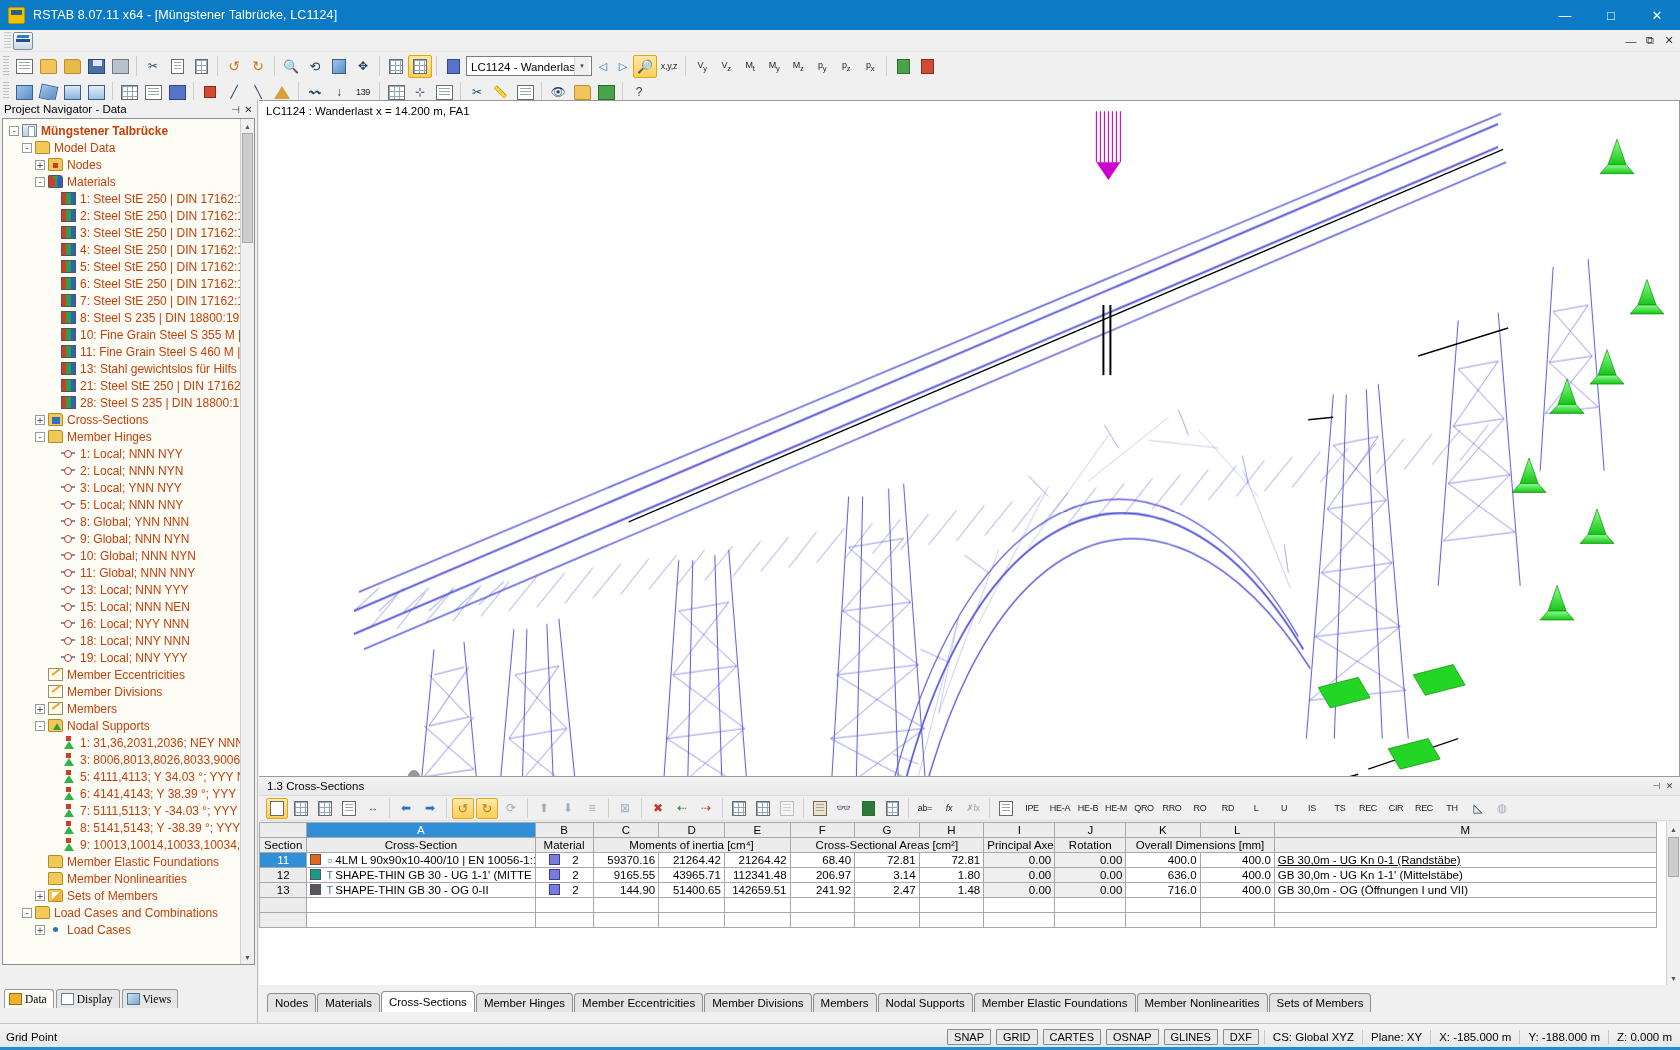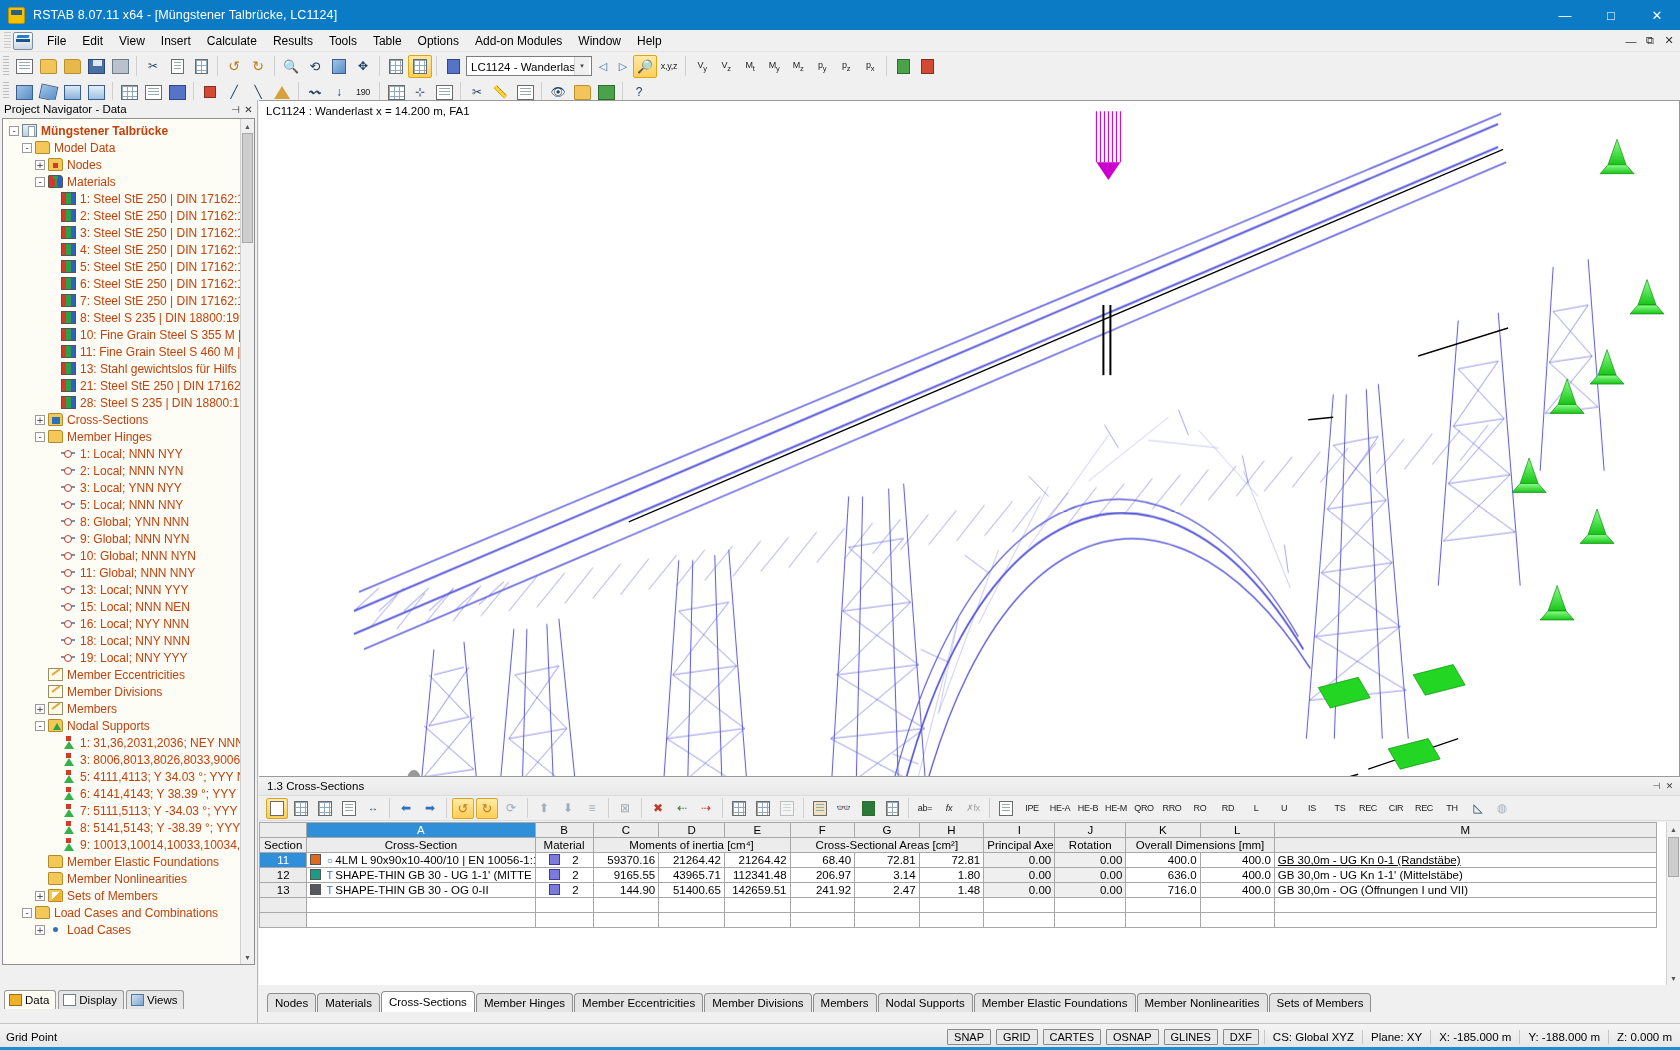--- a/index.html
+++ b/index.html
@@ -156,21 +156,21 @@
   .tree-scroll {
     position:absolute; right:0; top:0; width:14px; bottom:0; background:#f0f0f0;
     border-left:1px solid #d0d0d0;
   }
   .tree-scroll .thumb{ position:absolute; left:1px; right:1px; top:14px; height:110px;
      background:#cdcdcd; border:1px solid #a8a8a8;}
   .tree-scroll .sb{ position:absolute;left:0;right:0;height:14px;background:#f0f0f0;
      display:flex;align-items:center;justify-content:center;font-size:7px;color:#555;}
   .tree-scroll .sb.up{top:0;} .tree-scroll .sb.dn{bottom:0;}
 
-  .nav-tabs { position:absolute; left:2px; bottom:15px; height:20px; display:flex; align-items:center; }
+  .nav-tabs { position:absolute; left:2px; bottom:15px; height:20px; display:flex; align-items:flex-start;font-family:Liberation Serif, serif; }
   .nav-tab { display:flex;align-items:center;gap:3px; height:19px; padding:0 6px 0 4px;
      border:1px solid #9a9a9a; border-bottom:none; background:#e6e6e6; font-size:11.5px;
      border-radius:3px 3px 0 0; margin-right:2px;}
   .nav-tab.sel{ background:#fdfdf5; font-weight:normal;}
   .nav-tab .mi{width:13px;height:12px;position:relative;}
   .nav-tab .mi.data{background:#f0b02a;border:1px solid #96701a;}
   .nav-tab .mi.disp{background:#fff;border:1px solid #6f7d8c;}
   .nav-tab .mi.views{background:linear-gradient(135deg,#cfe0f0,#7fa8cf);border:1px solid #50789f;}
 
   
@@ -261,34 +261,20 @@
     <div class="ttext">RSTAB 8.07.11 x64 - [Müngstener Talbrücke, LC1124]</div>
     <div class="spacer"></div>
     <div class="winbtn">—</div>
     <div class="winbtn">□</div>
     <div class="winbtn close">✕</div>
   </div>
 
   <div class="menubar">
     <div class="menu-grip"></div>
     <div class="menu-logo"></div>
-    <div id="menuitems" style="display:flex;align-items:center;">
-        <div class="menuitem">File</div>
-        <div class="menuitem">Edit</div>
-        <div class="menuitem">View</div>
-        <div class="menuitem">Insert</div>
-        <div class="menuitem">Calculate</div>
-        <div class="menuitem">Results</div>
-        <div class="menuitem">Tools</div>
-        <div class="menuitem">Table</div>
-        <div class="menuitem">Options</div>
-        <div class="menuitem">Add-on Modules</div>
-        <div class="menuitem">Window</div>
-        <div class="menuitem">Help</div>
-      </div>
     <div class="spacer"></div>
     <div class="mdibtn">—</div>
     <div class="mdibtn">⧉</div>
     <div class="mdibtn">✕</div>
   </div>
 
   <div class="toolbars">
 
     <div class="tbrow">
       <div class="grip"></div>
@@ -432,21 +418,21 @@
           <span class="ic ic-tri"></span>
         </div>
       <div class="tsep"></div>
       <div class="tbtn">
           <span class="glyph">〰</span>
         </div>
       <div class="tbtn">
           <span class="glyph">↓</span>
         </div>
       <div class="tbtn">
-          <span class="shlabel">190</span>
+          <span class="shlabel">139</span>
         </div>
       <div class="tsep"></div>
       <div class="tbtn">
           <span class="ic ic-grid"></span>
         </div>
       <div class="tbtn">
           <span class="glyph">⊹</span>
         </div>
       <div class="tbtn">
           <span class="ic ic-doc"></span>

